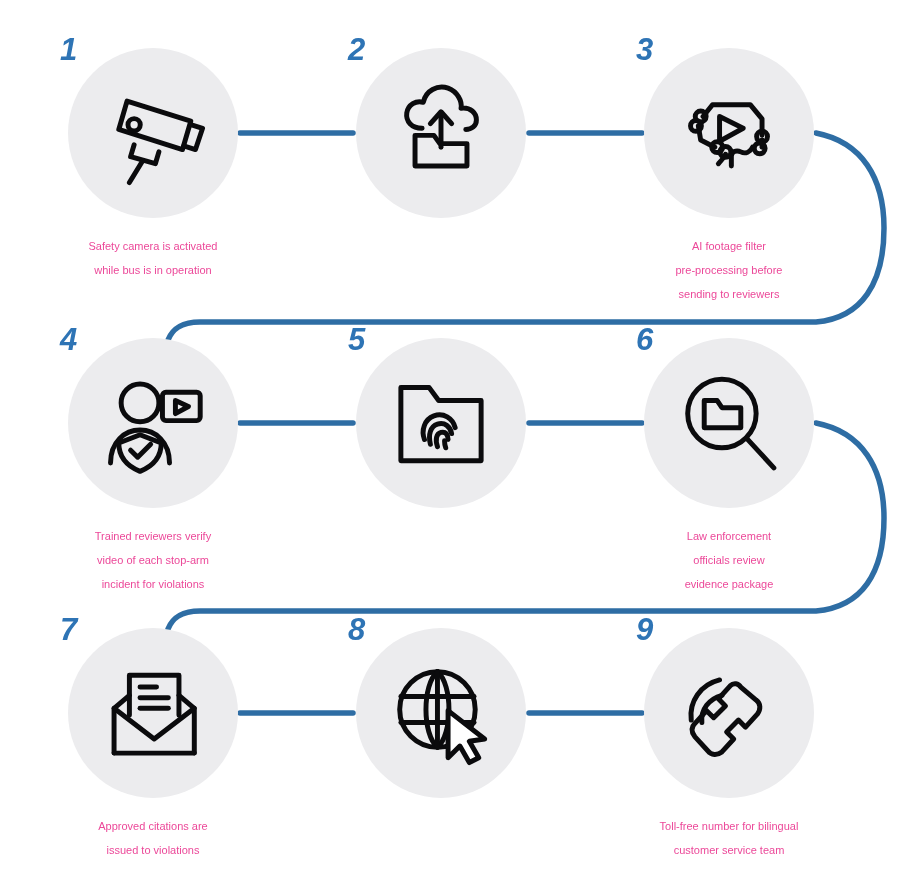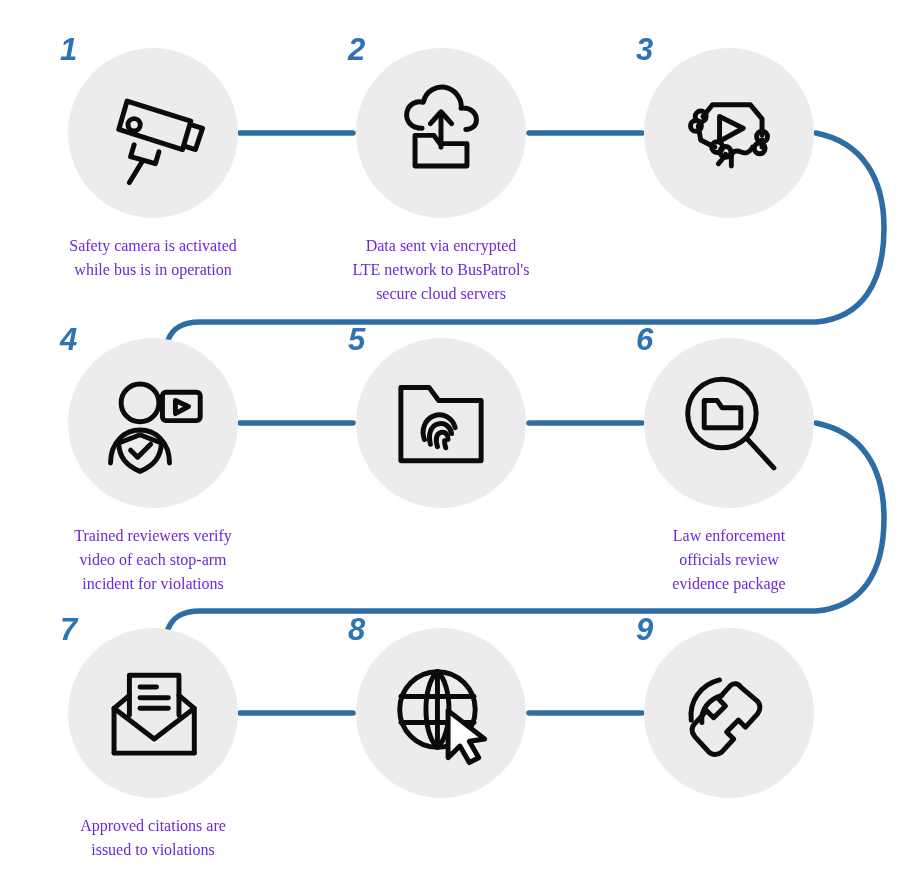--- a/index.html
+++ b/index.html
@@ -68,24 +68,24 @@
     height: 118px;
     z-index: 3;
   }
   .icon-holder svg {
     display: block;
     width: 118px;
     height: 118px;
   }
   .caption {
     margin-top: 16px;
-    font-family: Liberation Serif, serif;
-    font-size: 16px;
+    font-family: Liberation Sans, sans-serif;
+    font-size: 11px;
     line-height: 24px;
-    color: #6d28d9;
+    color: #ec4899;
     white-space: pre-line;
   }
   .ico {
     fill: none;
     stroke: #0b0b0d;
     stroke-width: 4.2;
     stroke-linecap: round;
     stroke-linejoin: round;
   }
 </style>
@@ -135,23 +135,20 @@
         <svg viewBox="0 0 100 100">
           <g class="ico">
             <path d="M34 46 C25 46 20 40 21 33 C22 26 29 22 35 24 C37 14 47 9 56 12 C64 15 68 23 67 29 C75 28 80 33 80 39 C80 44 76 47 71 47"></path>
             <path d="M50 62 L50 33"></path>
             <path d="M41 42 L50 32 L59 42"></path>
             <path d="M28 78 L28 52 L44 52 L49 59 L72 59 L72 78 Z"></path>
           </g>
         </svg>
       </div>
     </div>
-    <div class="caption">Data sent via encrypted
-LTE network to BusPatrol's
-secure cloud servers</div>
   </div>
 
   <div class="step" style="left:584px; top:48px;">
     <div class="disc-wrap">
       <div class="disc"></div>
       <div class="step-num">3</div>
       <div class="icon-holder">
         <svg viewBox="0 0 100 100">
           <g class="ico">
             <path d="M28 36 L36 26 L68 26 L78 38 L78 52"></path>
@@ -163,20 +160,23 @@
             <circle cx="22" cy="44" r="4.6"></circle>
             <circle cx="40" cy="62" r="4.6"></circle>
             <circle cx="47" cy="66" r="4.6"></circle>
             <circle cx="78" cy="53" r="4.6"></circle>
             <circle cx="76" cy="63" r="4.6"></circle>
             <path d="M42 36 L62 46 L42 57 Z"></path>
           </g>
         </svg>
       </div>
     </div>
+    <div class="caption">AI footage filter
+pre-processing before
+sending to reviewers</div>
   </div>
 
   <div class="step" style="left:8px; top:338px;">
     <div class="disc-wrap">
       <div class="disc"></div>
       <div class="step-num">4</div>
       <div class="icon-holder">
         <svg viewBox="0 0 100 100">
           <g class="ico">
             <circle cx="39" cy="33" r="16"></circle>
@@ -281,15 +281,17 @@
       <div class="icon-holder">
         <svg viewBox="0 0 100 100">
           <g class="ico">
             <path d="M18 56 C16 40 26 26 42 22"></path>
             <path d="M27 58 C26 47 33 38 44 35"></path>
             <path d="M60 28 L73 39 C77 42 77 47 74 51 L64 62 L58 56 L48 66 L54 72 L44 83 C40 86 35 86 32 82 L21 70 C18 66 18 62 21 59 L31 48 L37 54 L47 44 L41 38 L51 27 C54 24 58 25 60 28 Z"></path>
           </g>
         </svg>
       </div>
     </div>
+    <div class="caption">Toll-free number for bilingual
+customer service team</div>
   </div>
 
 </div>
 
 </body></html>

